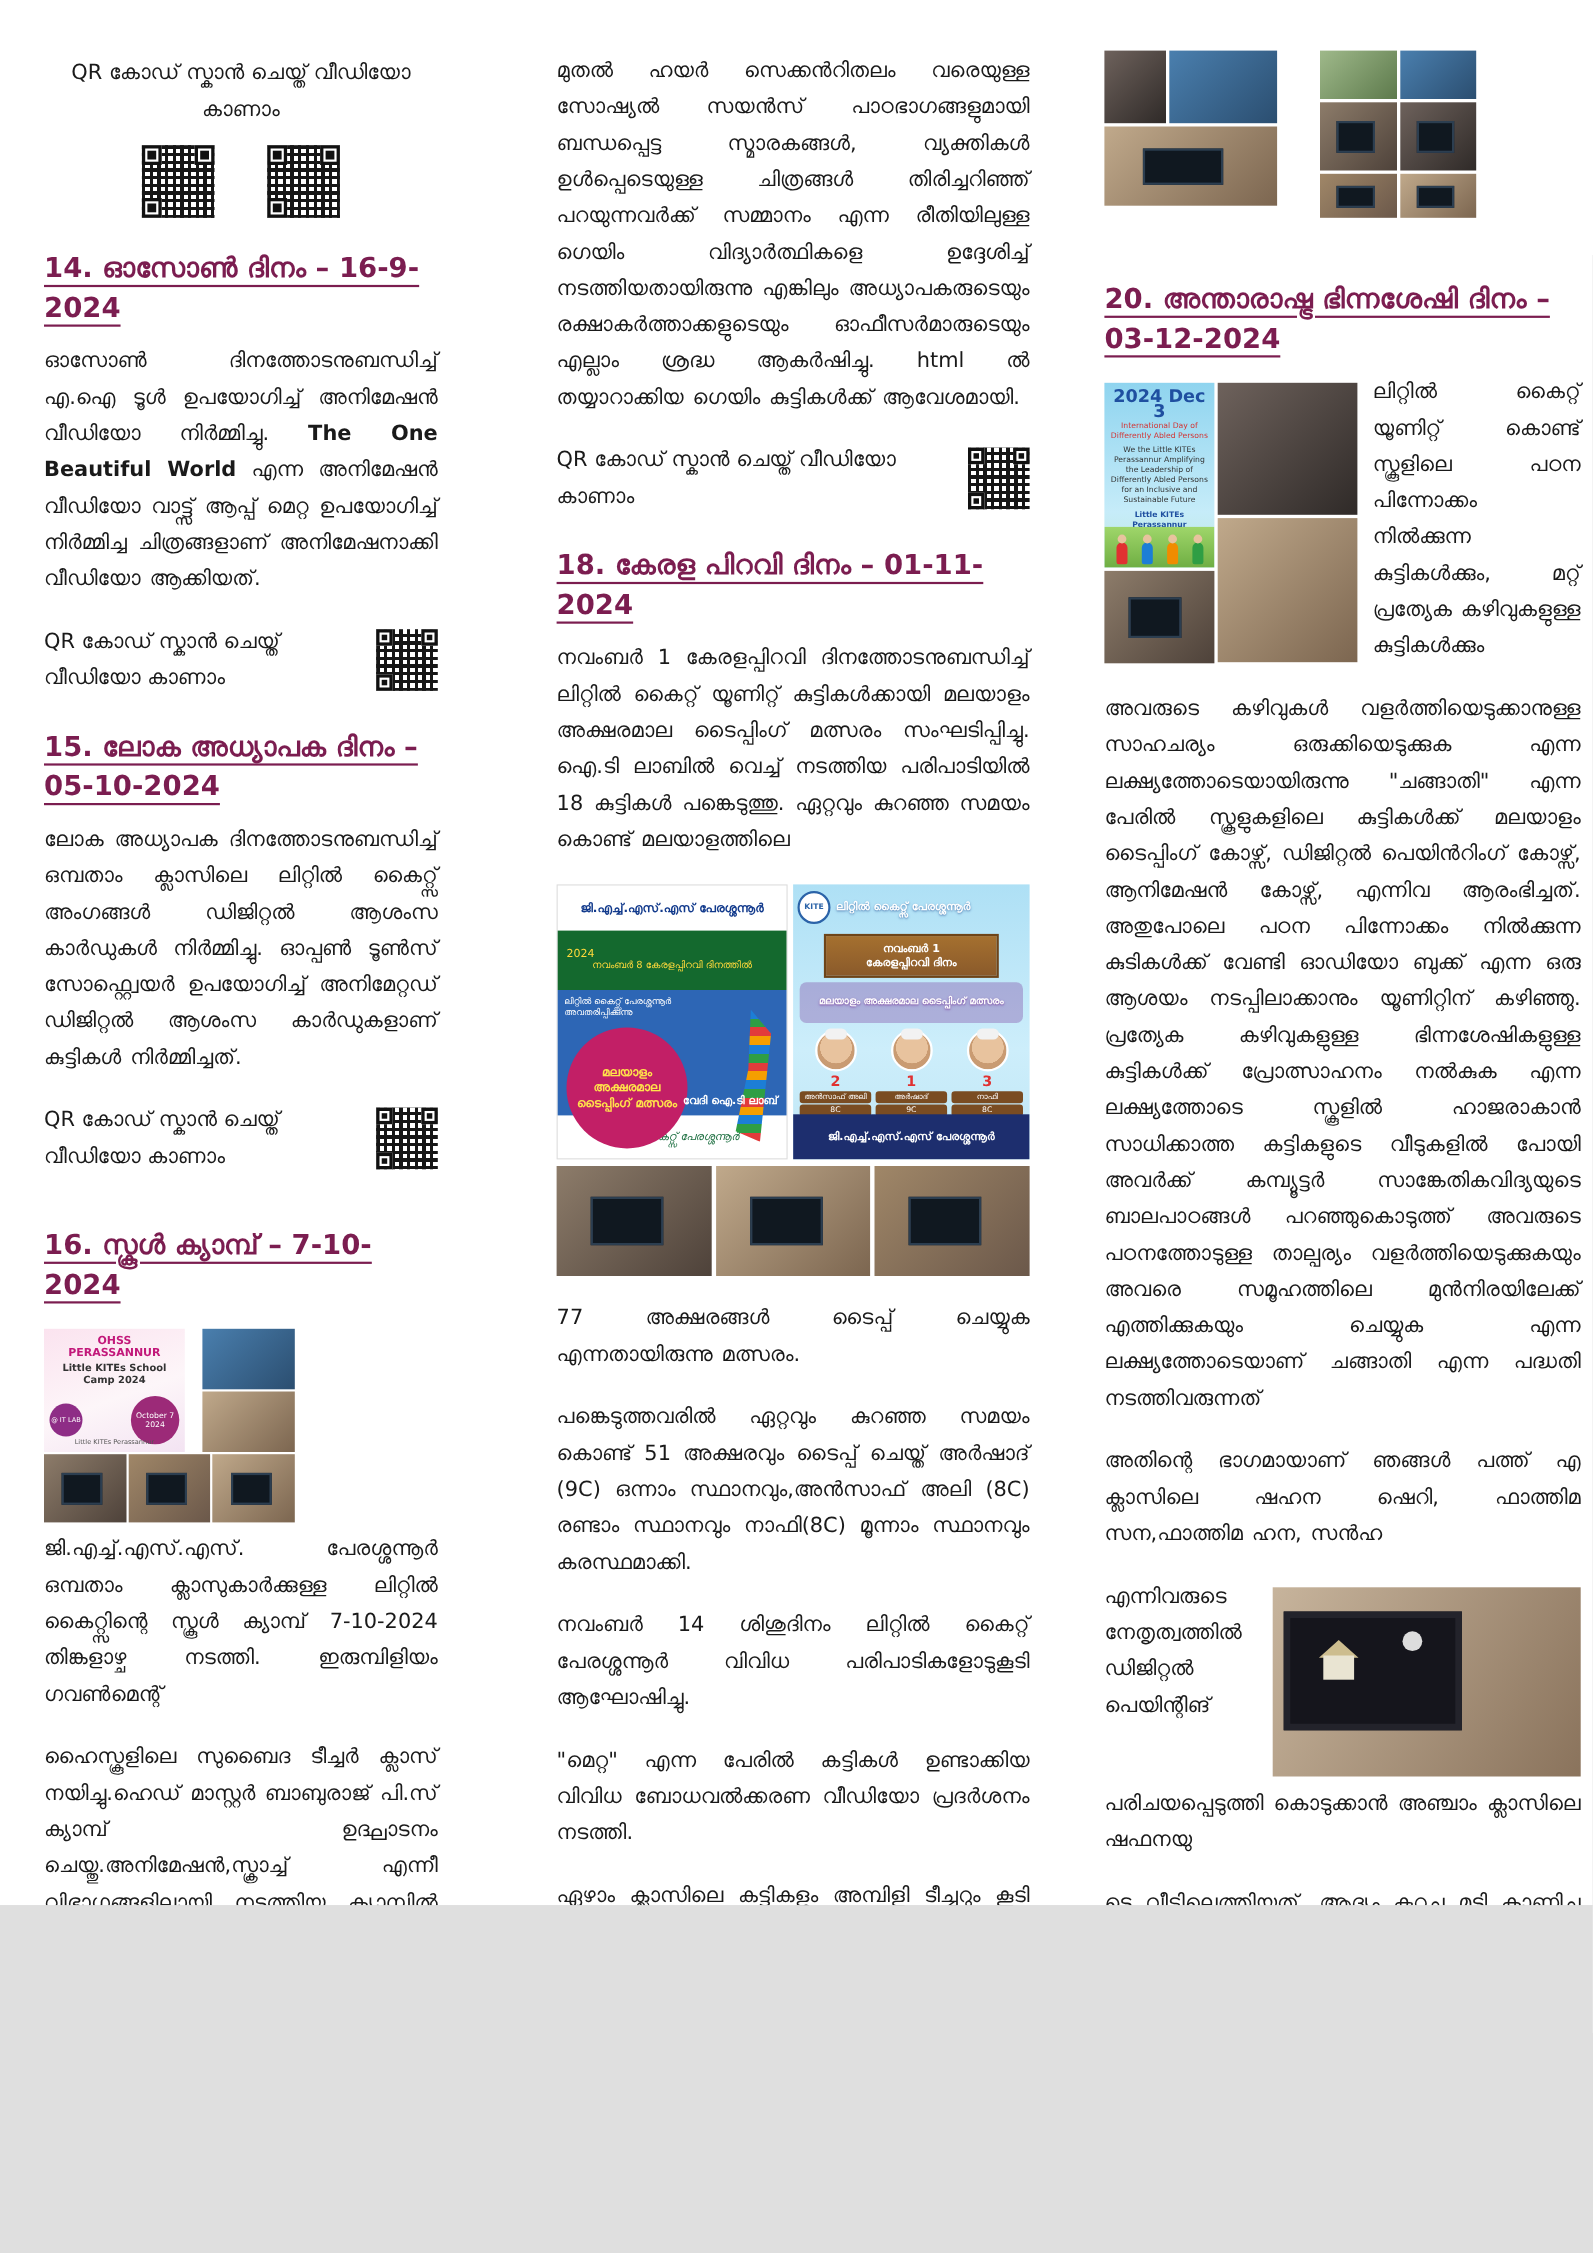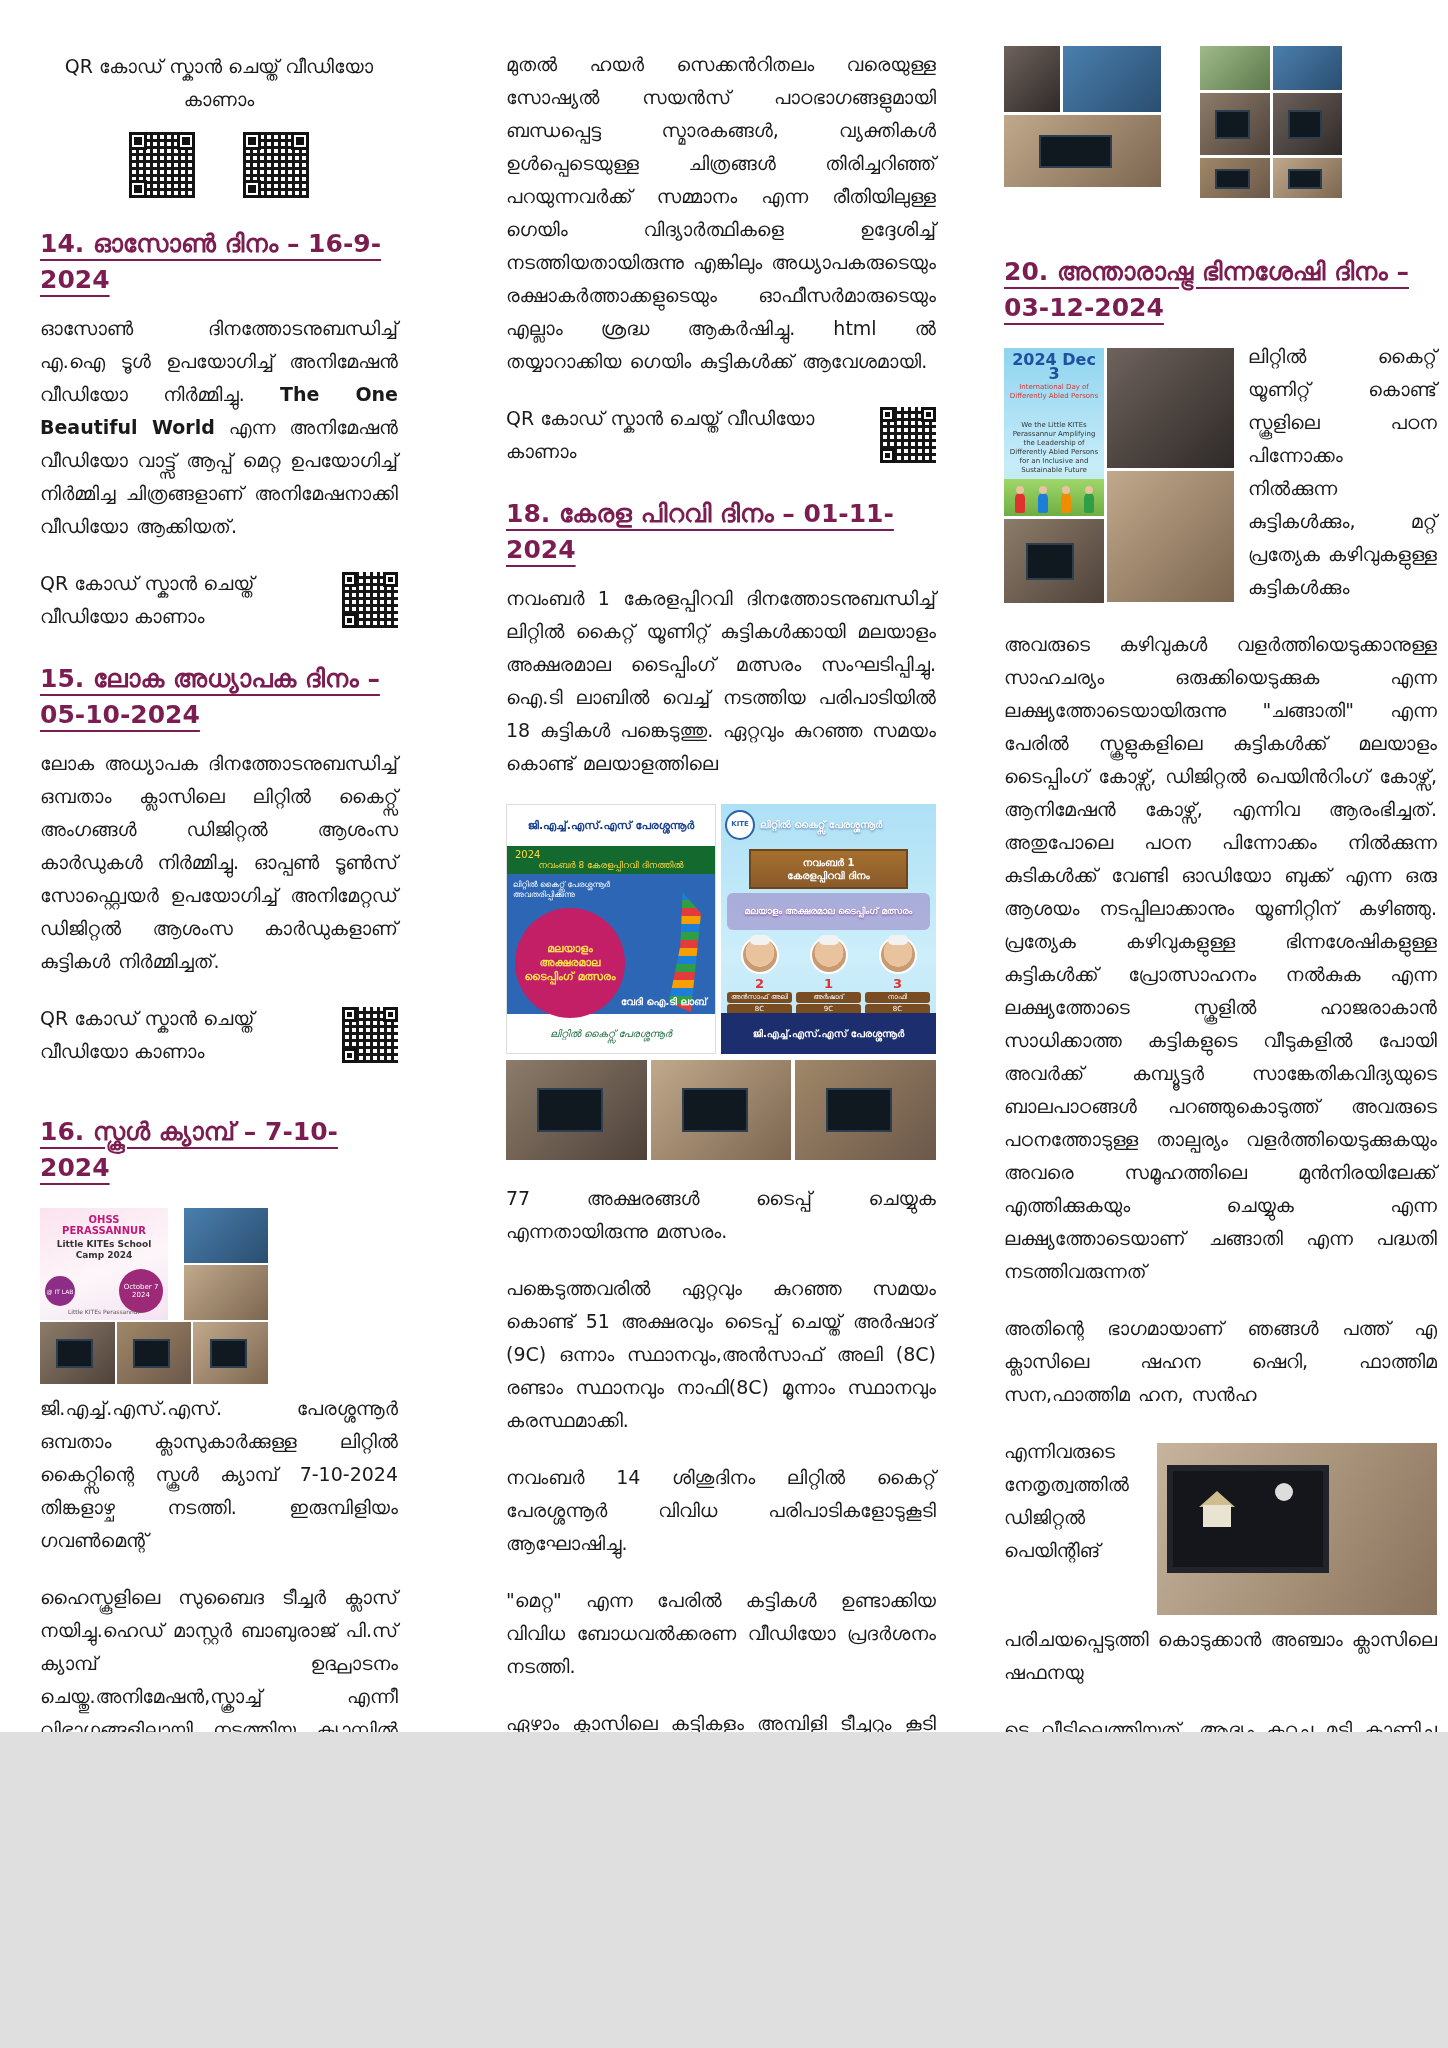--- a/index.html
+++ b/index.html
@@ -71,21 +71,21 @@
   .camp-footer{position:absolute;bottom:3px;left:0;right:0;font-size:6px;color:#555;}
   .camp-stack{flex:1;display:flex;flex-direction:column;gap:2px;}
   .camp-stack .ph{flex:1;}
   .camp-bottom{display:flex;gap:2px;height:62px;margin-top:2px;}
   .camp-bottom .ph{flex:1;}
 
   
   .posters{display:flex;gap:5px;margin:6px 0 6px;}
   .posterA{width:210px;height:250px;display:flex;flex-direction:column;background:#fff;border:1px solid #ddd;box-sizing:border-box;}
   .pa-school{font-size:11px;font-weight:bold;color:#123a8c;text-align:center;padding:4px 2px;}
-  .pa-band{background:#14692e;color:#ffd93b;font-size:9px;line-height:11px;text-align:center;padding:3px 2px;}
+  .pa-band{background:#14692e;color:#ffd93b;font-size:9px;line-height:11px;text-align:center;padding:16px 2px;}
   .pa-band .yr{display:block;text-align:left;padding-left:6px;font-size:10px;}
   .pa-body{flex:1;background:#2d66b5;position:relative;color:#fff;}
   .pa-presents{font-size:8px;line-height:10px;width:58%;padding:6px 0 0 6px;}
   .pa-circle{
     position:absolute;left:8px;top:34px;width:110px;height:110px;border-radius:50%;
     background:#c21f66;color:#ffe34a;font-size:11px;line-height:14px;font-weight:bold;
     display:flex;align-items:center;justify-content:center;text-align:center;padding:8px;box-sizing:border-box;
   }
   .pa-map{
     position:absolute;right:14px;top:18px;width:46px;height:120px;
@@ -133,21 +133,21 @@
   .cluster20{display:flex;gap:3px;width:230px;}
   .c20-col1{width:100px;display:flex;flex-direction:column;gap:3px;}
   .c20-col2{flex:1;display:flex;flex-direction:column;gap:3px;}
   .dec3{
     height:168px;box-sizing:border-box;padding:5px 4px;position:relative;overflow:hidden;
     background:linear-gradient(180deg,#8fd4ef 0%,#c6ecf9 70%,#bfe9d8 100%);
     font-size:7px;line-height:9px;text-align:center;
   }
   .dec3-date{color:#1f4fa0;font-weight:bold;font-size:16px;line-height:14px;}
   .dec3-sub{color:#d23535;margin-top:2px;}
-  .dec3-body{color:#333;margin-top:20px;}
+  .dec3-body{color:#333;margin-top:4px;}
   .dec3-footer{color:#1f4fa0;margin-top:5px;font-weight:bold;}
   .dec3-kids{position:absolute;left:0;right:0;bottom:0;height:34px;background:linear-gradient(180deg,#9fd66a,#6fae43);display:flex;align-items:flex-end;justify-content:space-around;padding:0 4px 3px;}
   .kid{width:10px;height:20px;border-radius:5px 5px 2px 2px;position:relative;}
   .kid::before{content:"";position:absolute;top:-7px;left:1px;width:8px;height:8px;border-radius:50%;background:#e8c39e;}
   .kid.k1{background:#e03131;}.kid.k2{background:#1c7ed6;}.kid.k3{background:#f08c00;}.kid.k4{background:#2f9e44;}
 
   .photo-girl{width:280px;height:172px;background:linear-gradient(120deg,#c7b49c,#8a735c);position:relative;}
   .photo-girl .lcd{position:absolute;left:10px;top:22px;width:150px;height:96px;background:#15151c;border:6px solid #23232b;}
   .photo-girl .house{position:absolute;left:46px;top:62px;width:28px;height:22px;background:#e9e4d2;}
   .photo-girl .roof{position:absolute;left:42px;top:48px;width:0;height:0;border-left:18px solid transparent;border-right:18px solid transparent;border-bottom:16px solid #cdbd8f;}

